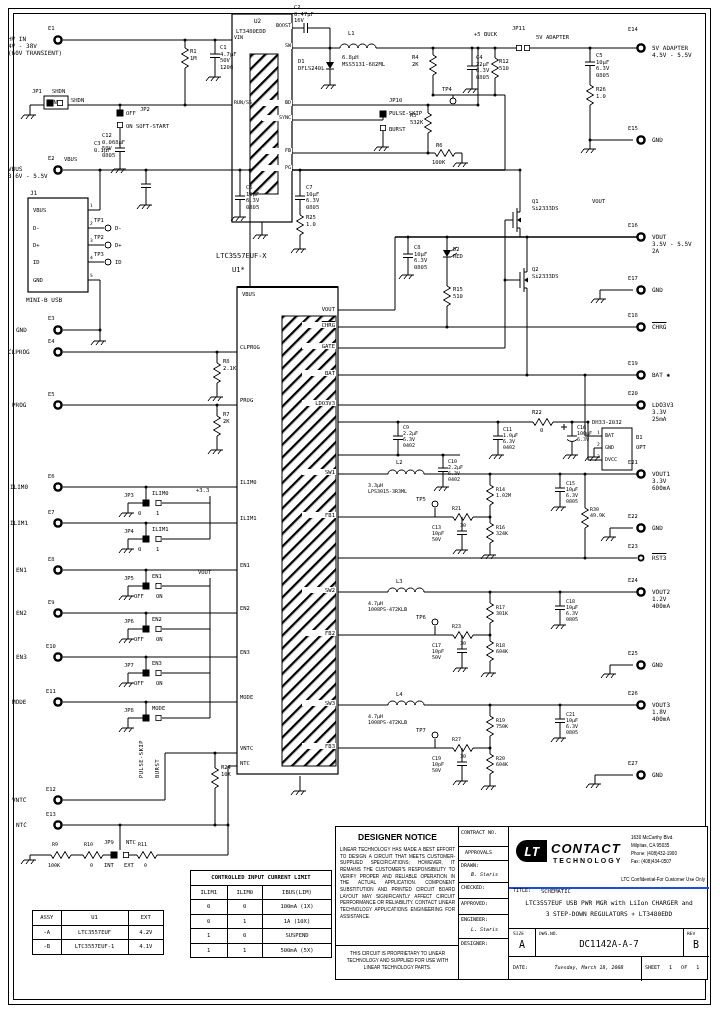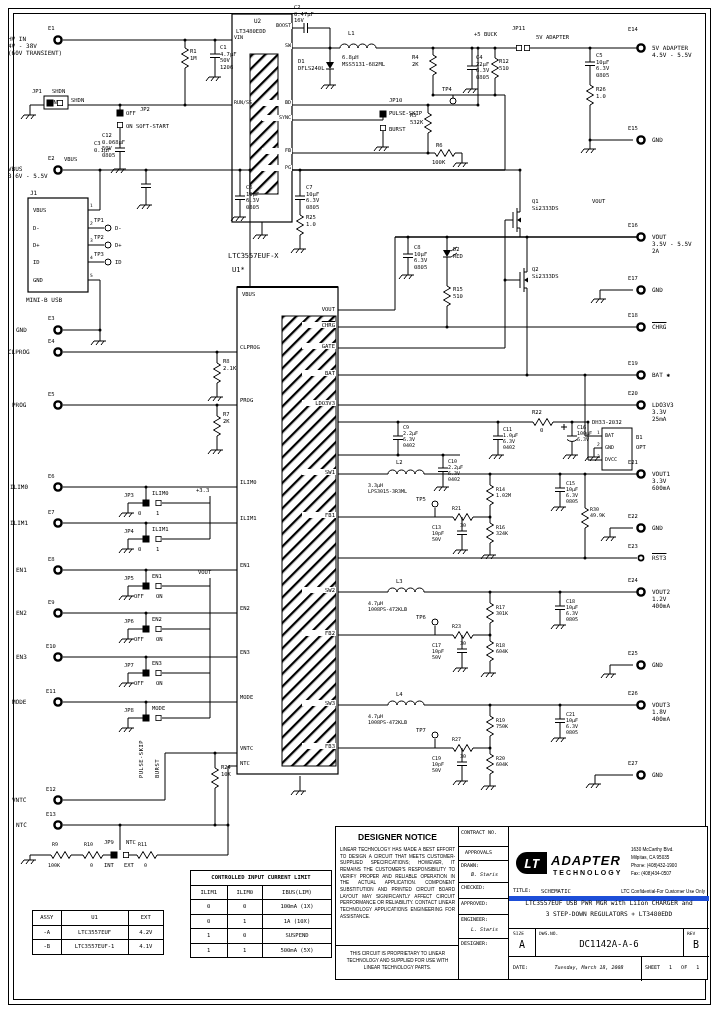--- a/index.html
+++ b/index.html
@@ -459,21 +459,21 @@
 <div class="t ovl" style="left:652px;top:554px">RST3</div>
 <div class="t t55" style="left:628px;top:577px">E24</div>
 <div class="t" style="left:652px;top:588px"><div>VOUT2</div><div class="lines"><div>1.2V</div><div>400mA</div></div></div>
 <div class="t t55" style="left:628px;top:650px">E25</div>
 <div class="t" style="left:652px;top:661px">GND</div>
 <div class="t t55" style="left:628px;top:690px">E26</div>
 <div class="t" style="left:652px;top:701px"><div>VOUT3</div><div class="lines"><div>1.8V</div><div>400mA</div></div></div>
 <div class="t t55" style="left:628px;top:760px">E27</div>
 <div class="t" style="left:652px;top:771px">GND</div>
 
-<div class="t" style="left:228px;top:252px;font-size:7px">LTC3557EUF-X</div>
+<div class="t" style="left:216px;top:252px;font-size:7px">LTC3557EUF-X</div>
 <div class="t" style="left:232px;top:266px;font-size:7px">U1*</div>
 <div class="t t55" style="left:242px;top:291px">VBUS</div>
 <div class="t t55" style="left:240px;top:344px">CLPROG</div>
 <div class="t t55" style="left:240px;top:397px">PROG</div>
 <div class="t t55" style="left:240px;top:479px">ILIM0</div>
 <div class="t t55" style="left:240px;top:515px">ILIM1</div>
 <div class="t t55" style="left:240px;top:562px">EN1</div>
 <div class="t t55" style="left:240px;top:605px">EN2</div>
 <div class="t t55" style="left:240px;top:649px">EN3</div>
 <div class="t t55" style="left:240px;top:694px">MODE</div>
@@ -724,47 +724,47 @@
         </div>
     <div class="cell" style="left:0;top:88px;width:50px;height:24px;border-right:none">
       <span class="t t5" style="left:2px;top:2px">ENGINEER:</span>
       <span class="t t5" style="left:12px;top:12px;font-style:italic">L. Staris</span>
         </div>
     <div style="position:absolute;left:0;top:112px;width:50px;height:42px;box-sizing:border-box">
           <span class="t t5" style="left:2px;top:2px">DESIGNER:</span>
         </div>
   </div>
 
-  <div style="position:absolute;left:173px;top:16px;width:200px;height:58px;border-bottom:5px solid #1d4ed8;box-sizing:border-box">
+  <div style="position:absolute;left:173px;top:4px;width:200px;height:58px;border-bottom:2px solid #1d4ed8;box-sizing:border-box">
     <svg width="34" height="24" style="position:absolute;left:6px;top:8px">
       <path d="M12,1 a11,11 0 0 0 0,22 h20 v-22 z" fill="#000"></path>
       <text x="9" y="17" font-family="DejaVu Sans Mono,monospace" font-size="13" font-style="italic" font-weight="bold" fill="#fff">LT</text>
     </svg>
-    <div class="t" style="left:42px;top:10px;font-size:13px;font-weight:bold;font-style:italic;font-family:'Liberation Sans',sans-serif;letter-spacing:1px">ADAPTER</div>
+    <div class="t" style="left:42px;top:10px;font-size:13px;font-weight:bold;font-style:italic;font-family:'Liberation Sans',sans-serif;letter-spacing:1px">CONTACT</div>
     <div class="t" style="left:44px;top:26px;font-size:7px;font-weight:bold;font-family:'Liberation Sans',sans-serif;letter-spacing:2px">TECHNOLOGY</div>
     <div class="t t45" style="left:122px;top:4px;font-family:'Liberation Sans',sans-serif">1630 McCarthy Blvd.</div>
     <div class="t t45" style="left:122px;top:12px;font-family:'Liberation Sans',sans-serif">Milpitas, CA 95035</div>
     <div class="t t45" style="left:122px;top:20px;font-family:'Liberation Sans',sans-serif">Phone: (408)432-1900</div>
     <div class="t t45" style="left:122px;top:28px;font-family:'Liberation Sans',sans-serif">Fax: (408)434-0507</div>
     <div class="t t45" style="left:96px;top:46px;width:100px;text-align:right;font-family:'Liberation Sans',sans-serif">LTC Confidential-For Customer Use Only</div>
   </div>
 
   <div style="position:absolute;left:173px;top:58px;width:200px;height:44px;border-bottom:1px solid #000;box-sizing:border-box">
     <span class="t t5" style="left:4px;top:3px">TITLE:</span>
     <span class="t t55" style="left:32px;top:3px">SCHEMATIC</span>
     <div class="t" style="left:0;top:14px;width:200px;text-align:center;font-size:6.2px">LTC3557EUF USB PWR MGR with LiIon CHARGER and</div>
     <div class="t" style="left:0;top:25px;width:200px;text-align:center;font-size:6.2px">3 STEP-DOWN REGULATORS + LT3480EDD</div>
   </div>
 
   <div style="position:absolute;left:173px;top:102px;width:200px;height:28px;border-bottom:1px solid #000;box-sizing:border-box">
     <span class="t t45" style="left:4px;top:2px">SIZE</span>
     <span class="t" style="left:10px;top:10px;font-size:10px">A</span>
     <div style="position:absolute;left:26px;top:0;height:100%;border-left:1px solid #000"></div>
     <span class="t t45" style="left:30px;top:2px">DWG.NO.</span>
-    <span class="t" style="left:26px;top:10px;width:148px;text-align:center;font-size:9px">DC1142A-A-6</span>
+    <span class="t" style="left:26px;top:10px;width:148px;text-align:center;font-size:9px">DC1142A-A-7</span>
     <div style="position:absolute;left:174px;top:0;height:100%;border-left:1px solid #000"></div>
     <span class="t t45" style="left:178px;top:2px">REV</span>
     <span class="t" style="left:184px;top:10px;font-size:10px">B</span>
   </div>
 
   <div style="position:absolute;left:173px;top:130px;width:200px;height:24px;box-sizing:border-box">
     <span class="t t5" style="left:4px;top:8px">DATE:</span>
     <span class="t t5" style="left:30px;top:8px;width:100px;text-align:center;font-style:italic">Tuesday, March 18, 2008</span>
     <div style="position:absolute;left:132px;top:0;height:100%;border-left:1px solid #000"></div>
     <span class="t t5" style="left:136px;top:8px">SHEET   1   OF   1</span>

